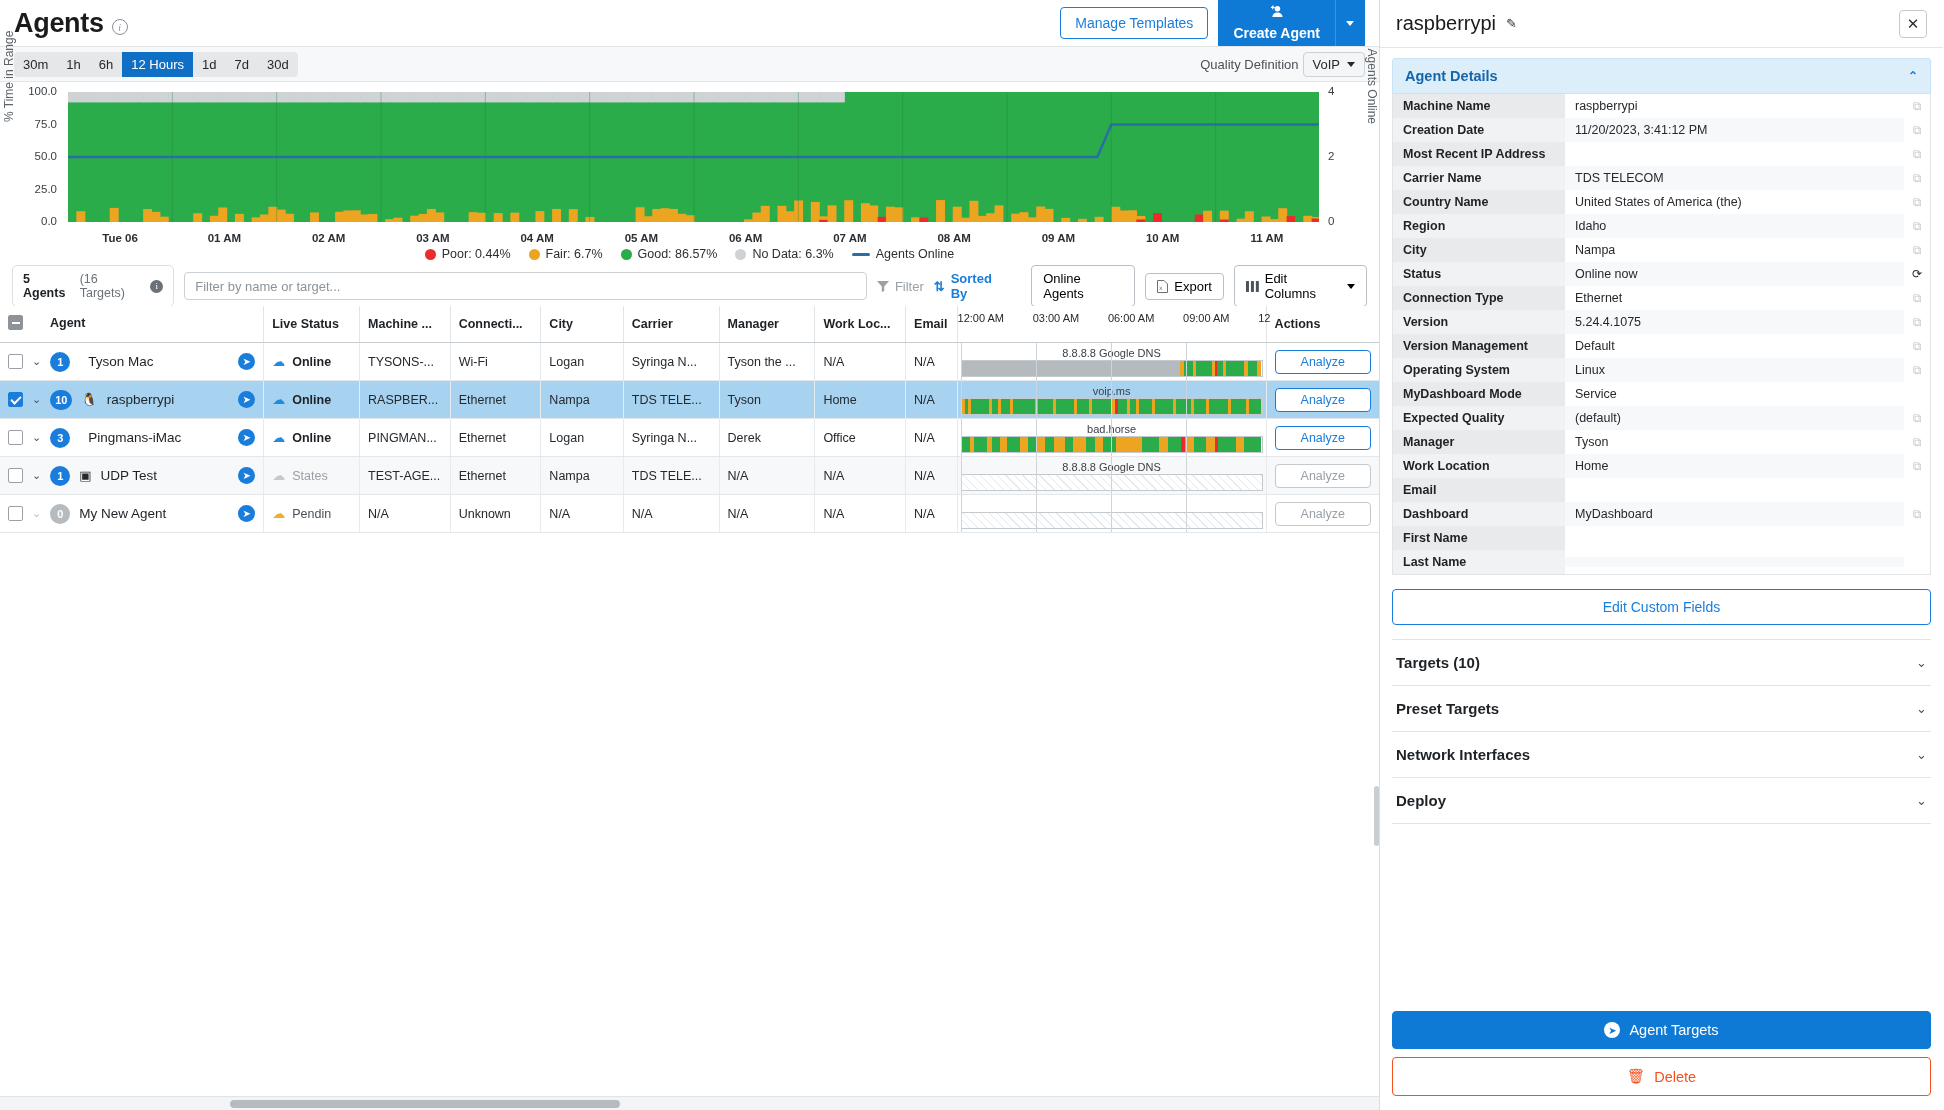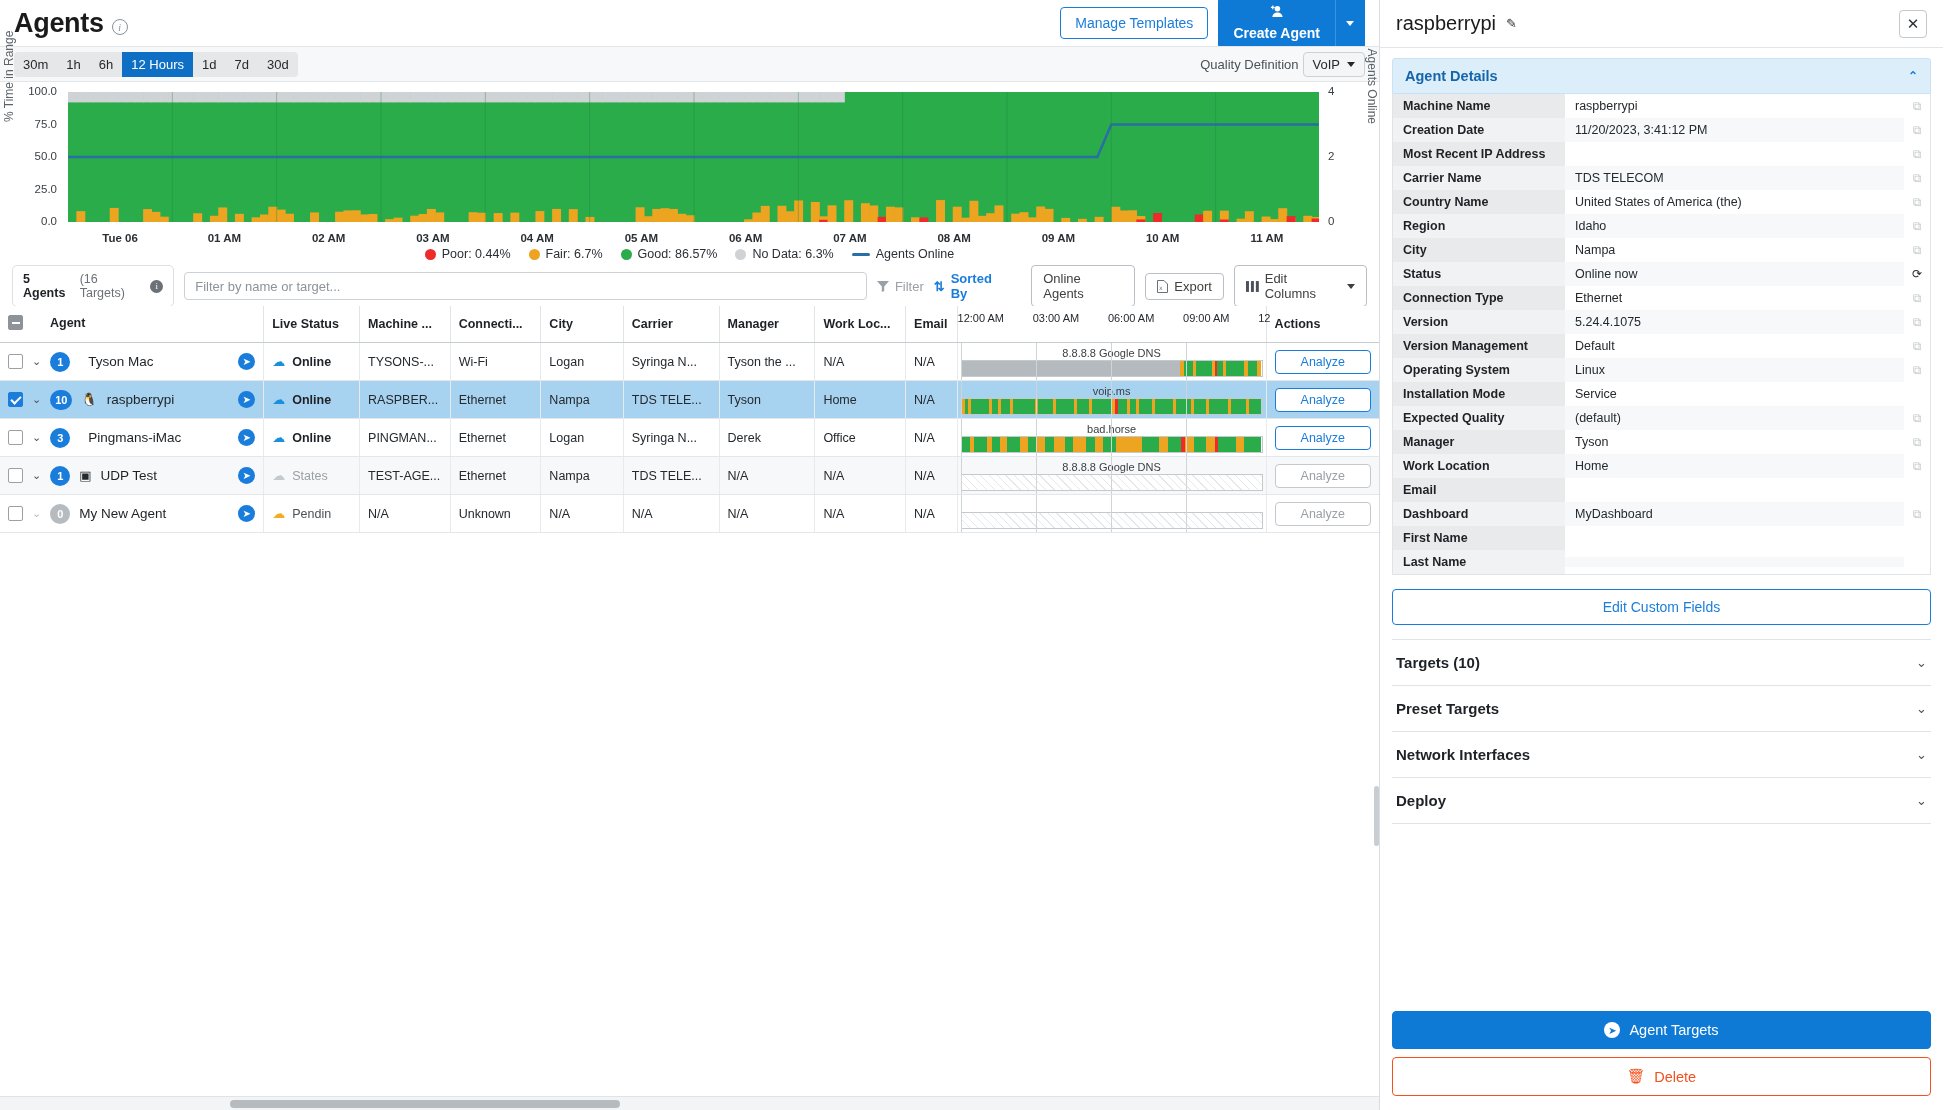--- a/index.html
+++ b/index.html
@@ -73,21 +73,21 @@
   .count-pill span.sub { color:#6b7177; }
   .ifilled { width:13px;height:13px;border-radius:50%;background:#6b7177;color:#fff;font-size:9px;
     display:inline-flex;align-items:center;justify-content:center;font-family:"Liberation Serif",serif;}
   .filter-input { width:690px; height:28px; border:1px solid #ccd1d6; border-radius:4px; padding:0 10px; font-size:13px;
      font-family:"Liberation Sans",sans-serif; color:#24292e; }
   .filter-input::placeholder { color:#8d9399; }
   .tb-link { display:flex;align-items:center;gap:6px; font-size:13px; cursor:pointer;}
   .tb-link.muted { color:#9aa0a6; }
   .tb-link.blue { color:#1a7ddb; font-weight:bold;}
   .tb-btn { border:1px solid #b9bfc5; background:#fff; border-radius:4px; padding:5px 11px; font-size:13px;
-     display:flex; align-items:center; gap:6px; cursor:pointer; color:#404040; }
+     display:flex; align-items:center; gap:6px; cursor:pointer; color:#000000; }
 
   
   .table-area { flex:1; position:relative; overflow:hidden; }
   table.agents { border-collapse:collapse; table-layout:fixed; width:1380px; }
   table.agents th { background:#fff; border-bottom:1px solid #c7ccd1; border-right:1px solid #e1e4e7;
      font-size:12.5px; font-weight:bold; text-align:left; padding:9px 8px; color:#1e2226; height:30px; vertical-align:middle;}
   table.agents td { border-bottom:1px solid #e4e7ea; border-right:1px solid #e8ebed; padding:5px 8px;
      font-size:12.5px; height:38px; vertical-align:middle; color:#24292e;}
   tr.row-sel td { background:#a8d3f0; }
   tr.row-alt td { background:#f7f8f9; }
@@ -889,21 +889,21 @@
             <div class="k">Version Management</div>
             <div class="v">Default</div>
             <div class="copy">⧉</div>
           </div>
           <div class="kv-row">
             <div class="k">Operating System</div>
             <div class="v">Linux</div>
             <div class="copy">⧉</div>
           </div>
           <div class="kv-row">
-            <div class="k">Installation Mode</div>
+            <div class="k">MyDashboard Mode</div>
             <div class="v">Service</div>
             <div class="copy"></div>
           </div>
           <div class="kv-row">
             <div class="k">Expected Quality</div>
             <div class="v">(default)</div>
             <div class="copy">⧉</div>
           </div>
           <div class="kv-row">
             <div class="k">Manager</div>

